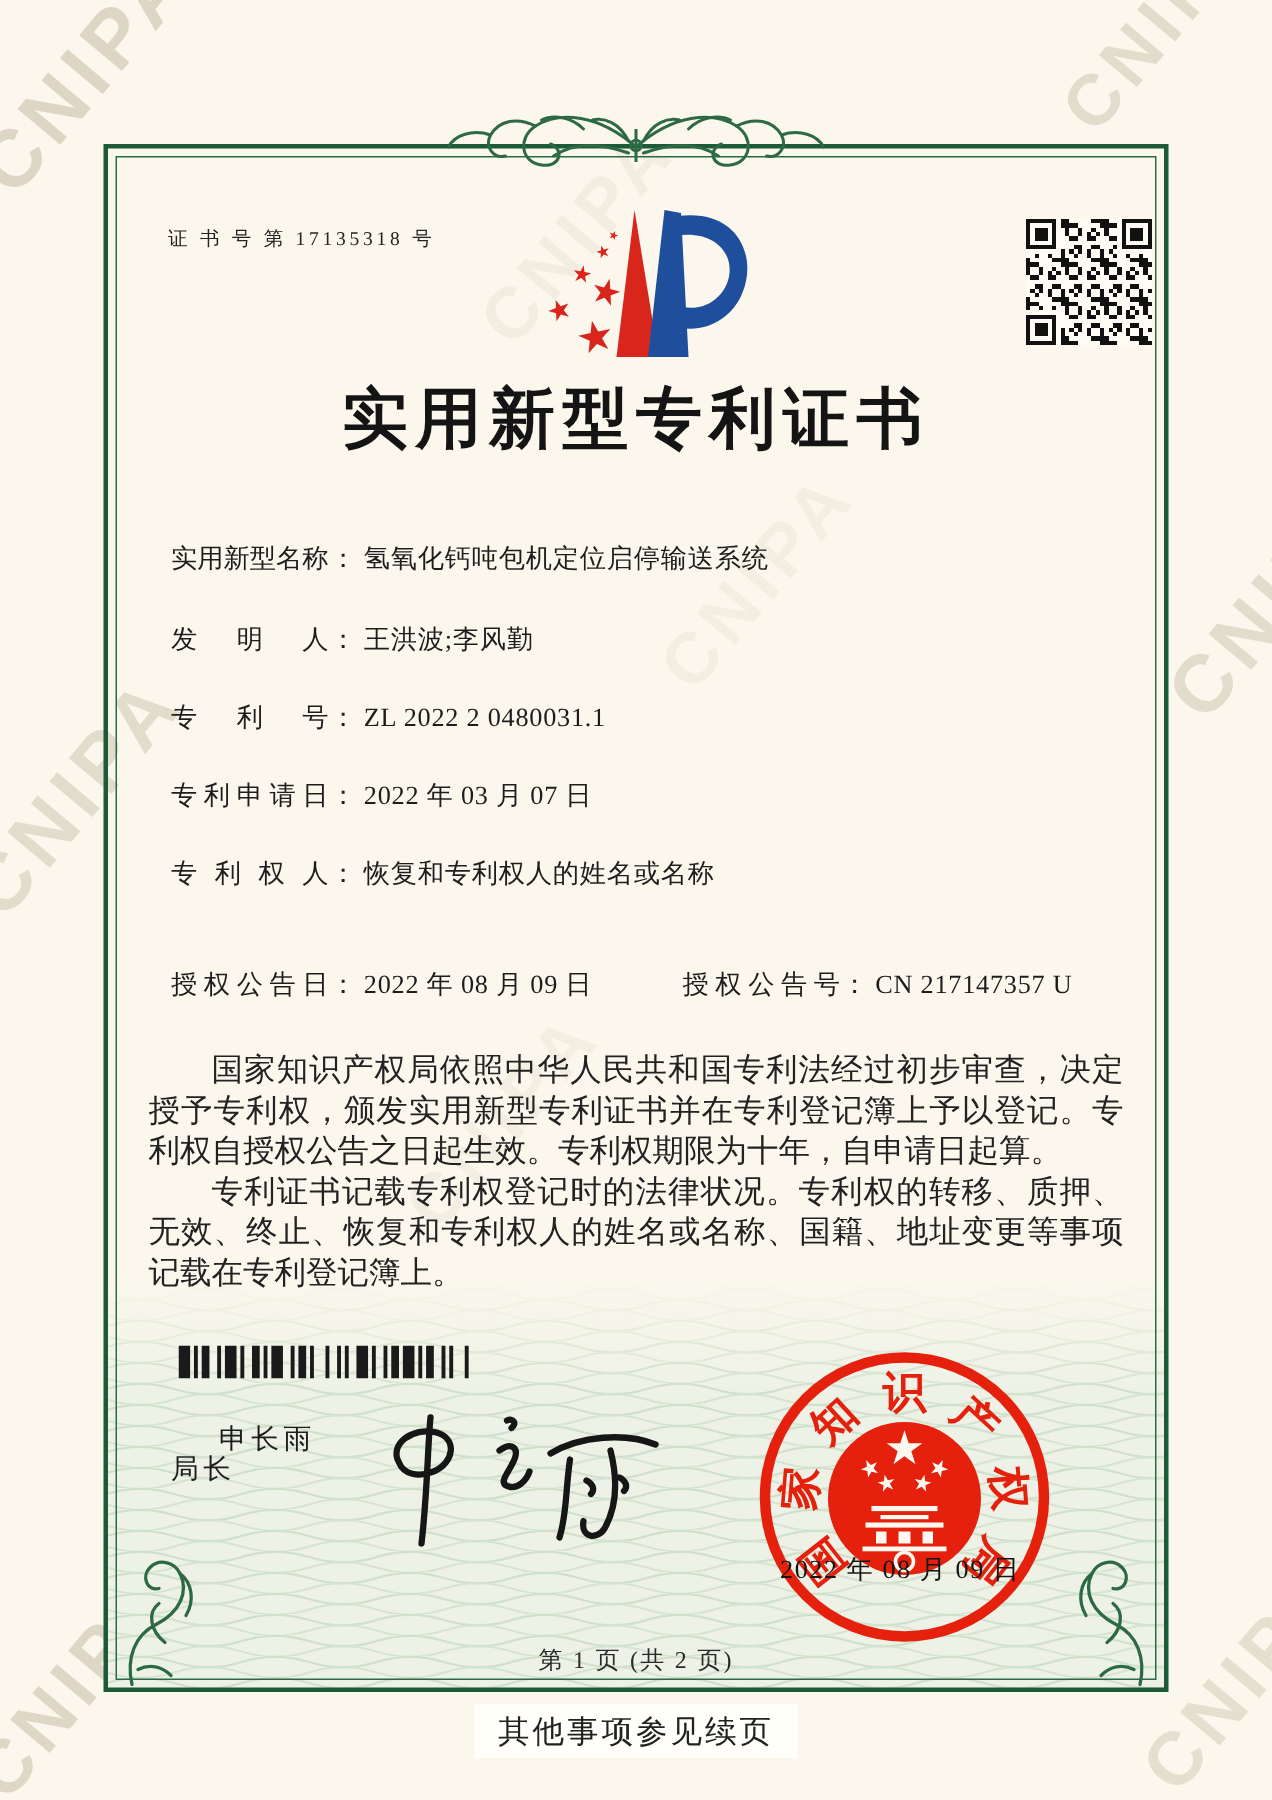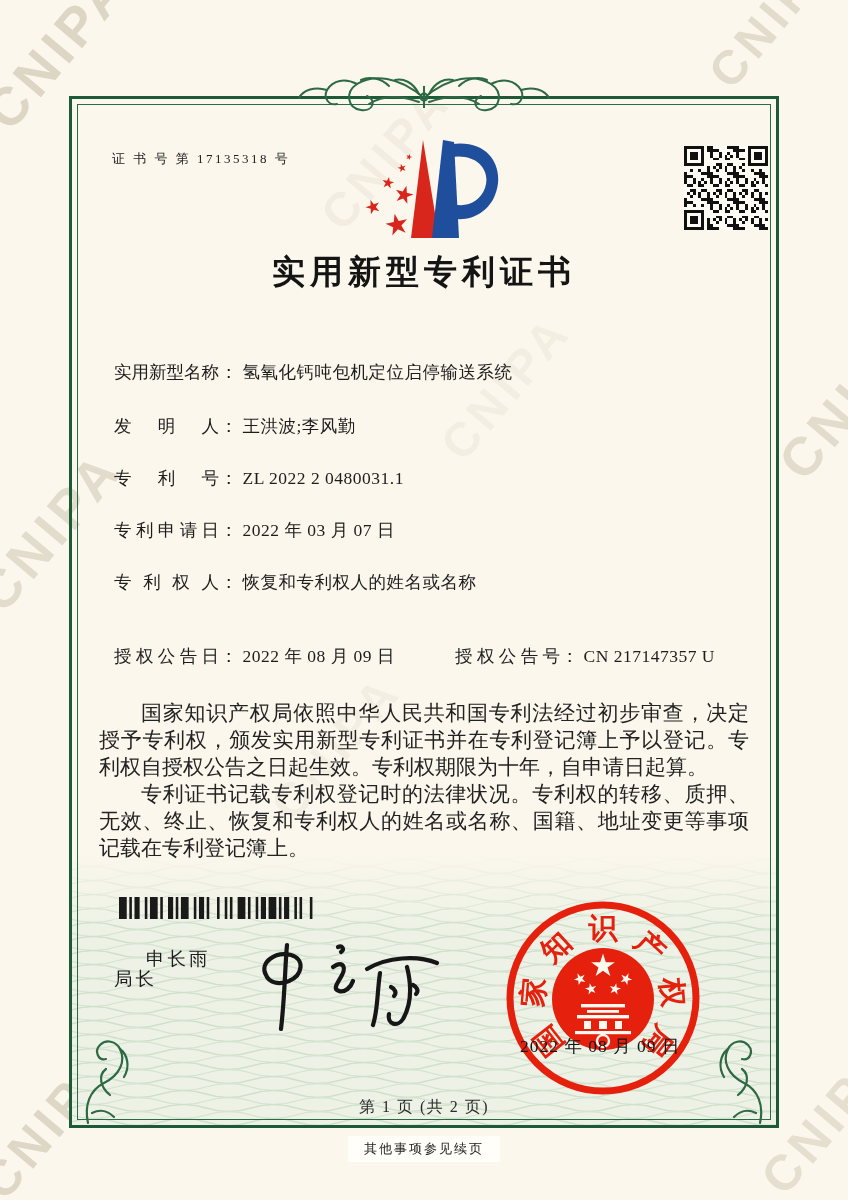--- a/index.html
+++ b/index.html
@@ -28,21 +28,21 @@
   .fl-left{left:80px;top:1035px;}
   .fl-right{right:80px;top:1035px;transform:scaleX(-1);}
   
   .band{position:absolute;left:71px;top:852px;z-index:2;}
   .band-fade{position:absolute;left:71px;top:852px;width:706px;height:75px;z-index:2;
              background:linear-gradient(#fbf7ec,rgba(251,247,236,0));}
   
   .cert-no{position:absolute;left:112px;top:150px;font-size:13px;letter-spacing:2.5px;z-index:5;color:#232323;}
   .logo{position:absolute;left:352px;top:136px;z-index:5;}
   .qr{position:absolute;left:684px;top:146px;z-index:5;}
-  .title{position:absolute;left:0;right:0;top:250px;text-align:center;font-size:33px;
+  .title{position:absolute;left:0;right:0;top:250px;text-align:center;font-size:44px;
          font-weight:bold;letter-spacing:5px;z-index:5;color:#141414;}
   
   .f-row{position:absolute;left:114px;font-size:17.5px;white-space:nowrap;z-index:5;color:#1d1d1d;}
   .f-label{display:inline-block;width:105px;text-align:justify;text-align-last:justify;}
   .f-colon{margin-left:1px;}
   .f-value{margin-left:5px;letter-spacing:.5px;}
   .r1{top:360px;} .r2{top:414px;} .r3{top:466px;} .r4{top:518px;} .r5{top:570px;} .r6{top:622px;}
   .r7{top:628px;margin-top:16px;}
   .grant-right{position:absolute;left:341px;top:0;}
   
@@ -55,21 +55,21 @@
   .signer-name{position:absolute;left:114px;top:946px;font-size:18.5px;letter-spacing:3px;z-index:5;margin-left:32px;}
   .signature{position:absolute;left:235px;top:933px;z-index:5;}
   .seal{position:absolute;left:503px;top:898px;z-index:4;}
   .seal-char{fill:#e5210e;font-size:29px;font-weight:bold;text-anchor:middle;
              font-family:"Liberation Serif","DejaVu Serif",serif;}
   .seal-date{position:absolute;left:520px;top:1034px;width:200px;font-size:17.5px;letter-spacing:1px;
              color:#141414;z-index:6;white-space:nowrap;}
   .page-num{position:absolute;left:0;right:0;top:1097px;text-align:center;font-size:16px;
             letter-spacing:1.5px;z-index:5;color:#2a2a2a;}
   .note-wrap{position:absolute;left:0;right:0;top:1136px;text-align:center;z-index:5;}
-  .note{display:inline-block;background:#fffef8;padding:4px 16px;font-size:13px;letter-spacing:2px;color:#222;}
+  .note{display:inline-block;background:#fffef8;padding:4px 16px;font-size:21px;letter-spacing:2px;color:#222;}
 </style>
 </head>
 <body>
 
 <div class="page">
 
   <svg width="0" height="0" style="position:absolute" aria-hidden="true">
     <defs>
       <path id="star" d="M0,-10 L2.245,-3.09 L9.511,-3.09 L3.633,1.18 L5.878,8.09 L0,3.82 L-5.878,8.09 L-3.633,1.18 L-9.511,-3.09 L-2.245,-3.09 Z"></path>
       <g id="orn-half" fill="none" stroke="#2d6a44" stroke-width="2" stroke-linecap="round">

